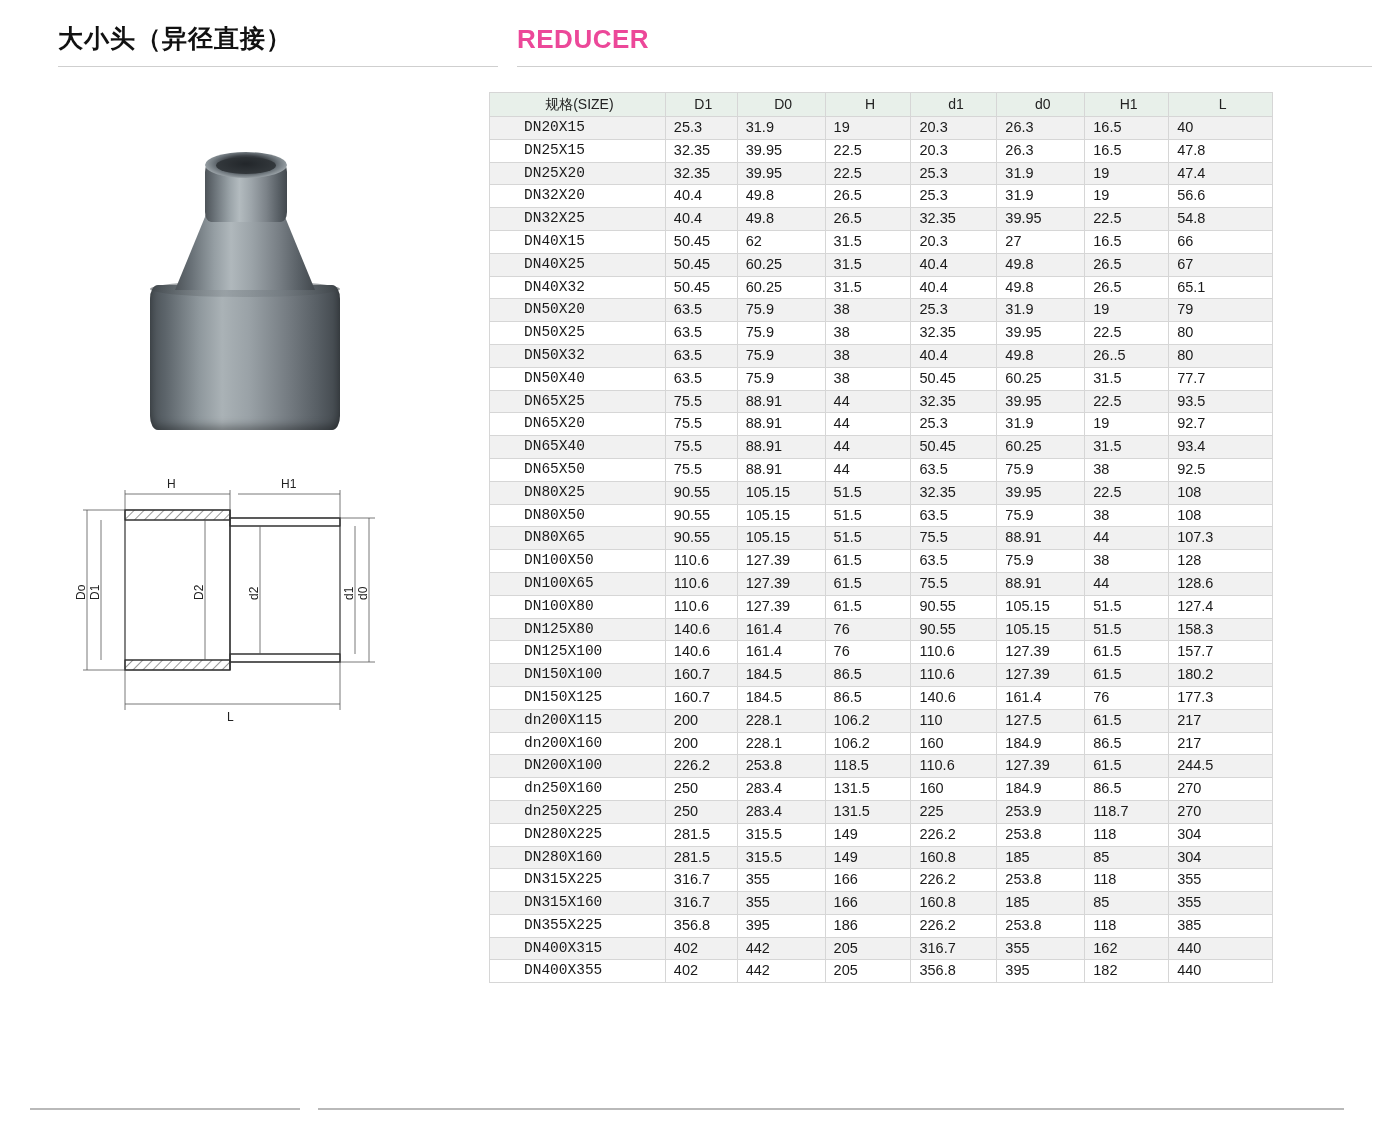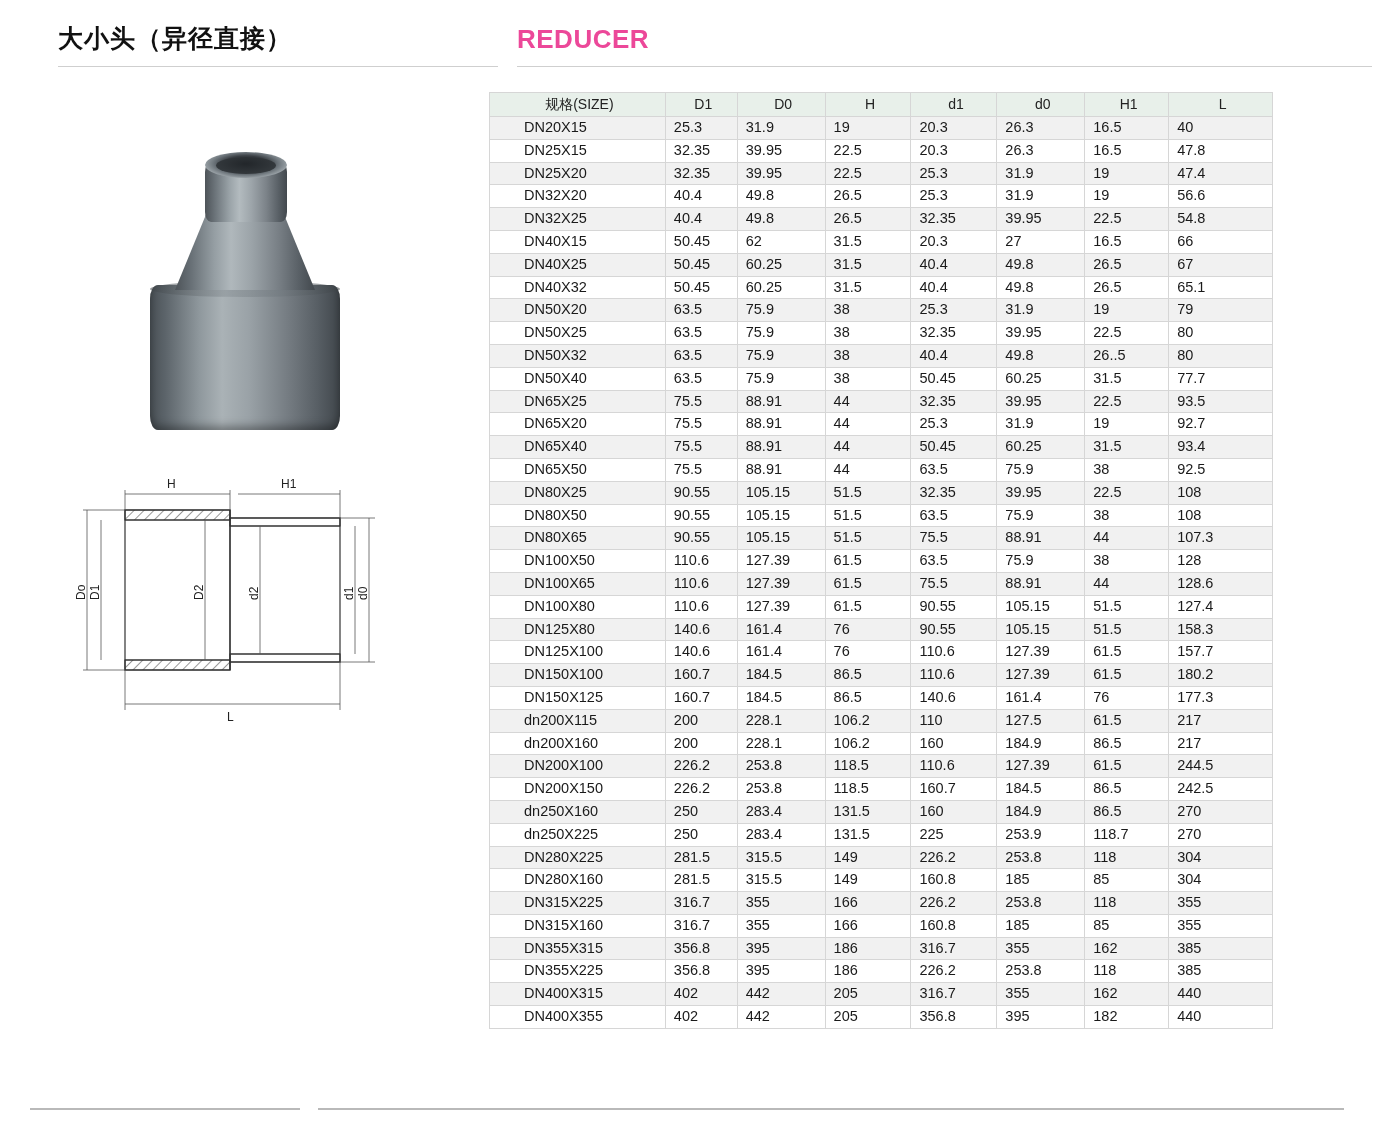--- a/index.html
+++ b/index.html
@@ -199,21 +199,21 @@
     background: #ffffff;
   }
   col.c-size { width: 176px; }
   col.c-d1   { width: 72px; }
   col.c-d0   { width: 88px; }
   col.c-h    { width: 86px; }
   col.c-sd1  { width: 86px; }
   col.c-sd0  { width: 88px; }
   col.c-h1   { width: 84px; }
   col.c-l    { width: 104px; }
-  table.spec tbody td.size-cell { padding-left: 34px; }
+  table.spec tbody td.size-cell { padding-left: 34px; font-family: Liberation Mono, monospace; }
 </style>
 </head>
 <body>
 
 <div class="header">
   <div class="title-cn">大小头（异径直接）</div>
   <div class="title-en">REDUCER</div>
   <div class="header-rule-left"></div>
   <div class="header-rule-right"></div>
 </div>
@@ -614,30 +614,20 @@
           <td class="size-cell">DN200X100</td>
           <td>226.2</td>
           <td>253.8</td>
           <td>118.5</td>
           <td>110.6</td>
           <td>127.39</td>
           <td>61.5</td>
           <td>244.5</td>
         </tr>
         <tr>
-          <td class="size-cell">DN200X150</td>
-          <td>226.2</td>
-          <td>253.8</td>
-          <td>118.5</td>
-          <td>160.7</td>
-          <td>184.5</td>
-          <td>86.5</td>
-          <td>242.5</td>
-        </tr>
-        <tr>
           <td class="size-cell">dn250X160</td>
           <td>250</td>
           <td>283.4</td>
           <td>131.5</td>
           <td>160</td>
           <td>184.9</td>
           <td>86.5</td>
           <td>270</td>
         </tr>
         <tr>
@@ -684,30 +674,20 @@
           <td class="size-cell">DN315X160</td>
           <td>316.7</td>
           <td>355</td>
           <td>166</td>
           <td>160.8</td>
           <td>185</td>
           <td>85</td>
           <td>355</td>
         </tr>
         <tr>
-          <td class="size-cell">DN355X315</td>
-          <td>356.8</td>
-          <td>395</td>
-          <td>186</td>
-          <td>316.7</td>
-          <td>355</td>
-          <td>162</td>
-          <td>385</td>
-        </tr>
-        <tr>
           <td class="size-cell">DN355X225</td>
           <td>356.8</td>
           <td>395</td>
           <td>186</td>
           <td>226.2</td>
           <td>253.8</td>
           <td>118</td>
           <td>385</td>
         </tr>
         <tr>

